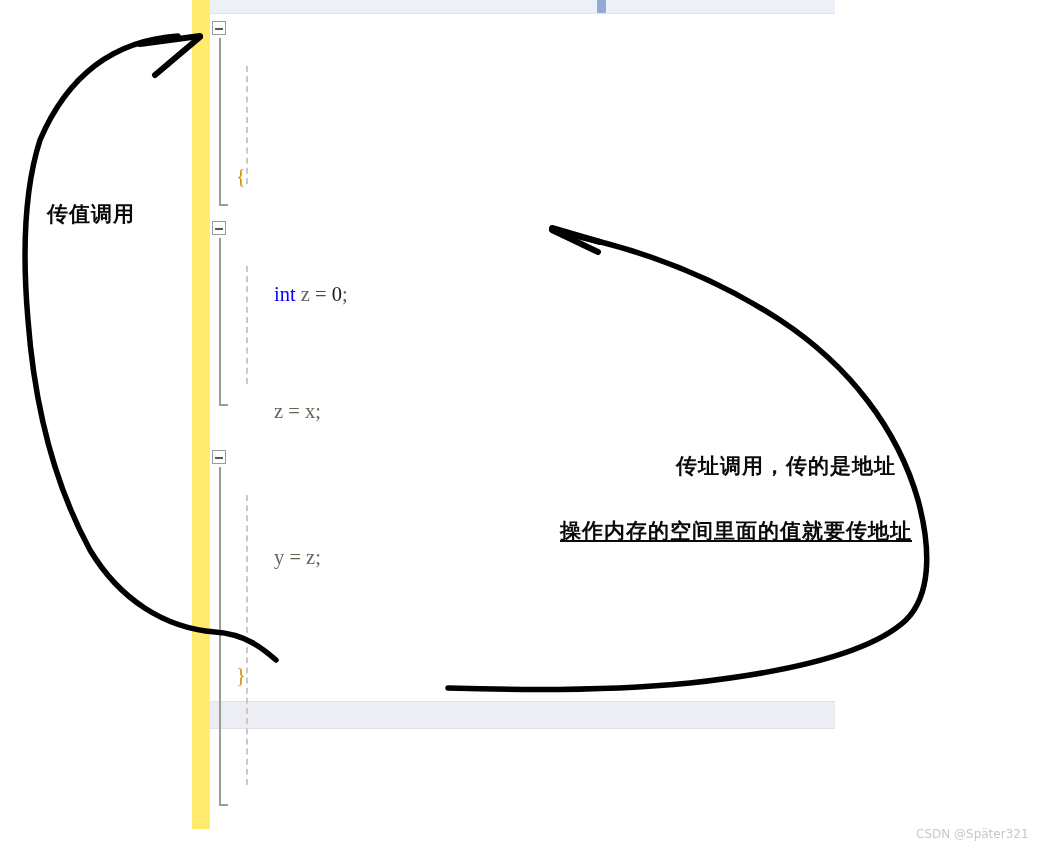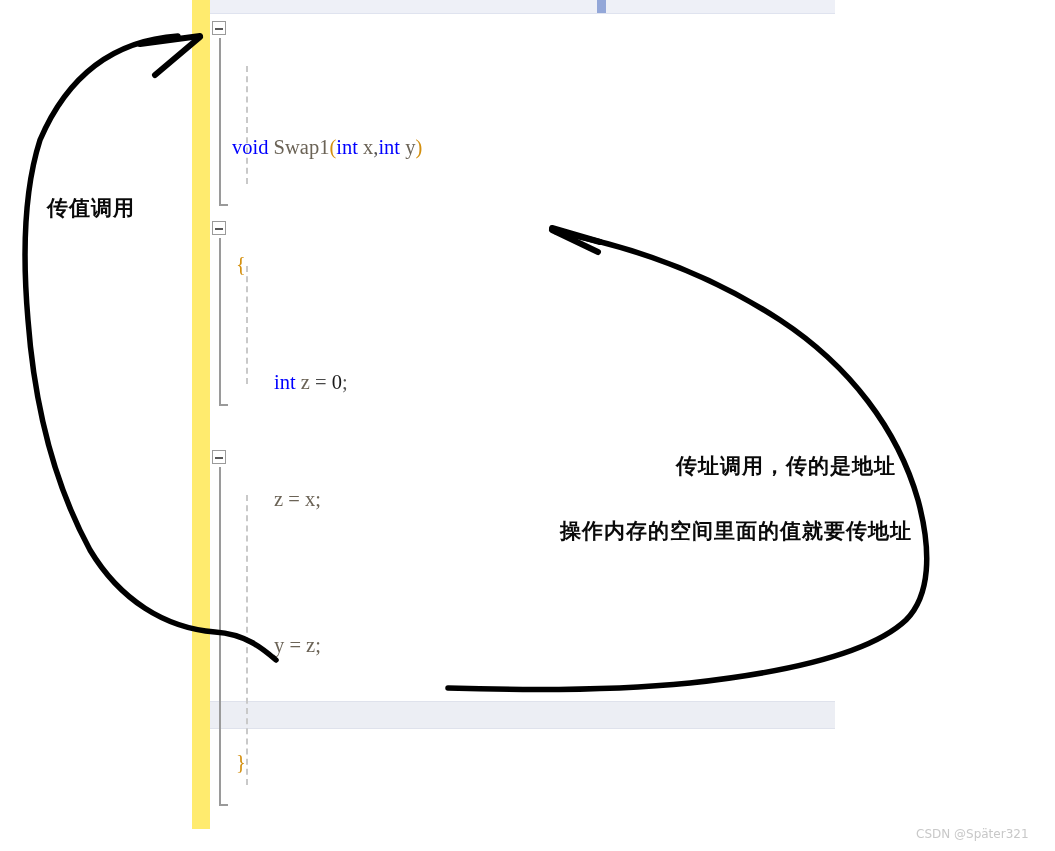--- a/index.html
+++ b/index.html
@@ -76,23 +76,23 @@
   }
   
   .ink{position:absolute;left:0;top:0;width:1055px;height:851px;pointer-events:none;}
   .note{
     position:absolute;
     font-family:"DejaVu Sans", sans-serif;
     font-weight:bold;
     color:#0a0a0a;
     white-space:nowrap;
   }
-  .note-left{font-size:21px;left:47px;top:194px;letter-spacing:1px;}
+  .note-left{font-size:21px;left:47px;top:200px;letter-spacing:1px;}
   .note-r1{font-size:21px;left:676px;top:452px;letter-spacing:1px;}
-  .note-r2{font-size:21px;left:560px;top:517px;letter-spacing:1px;}
+  .note-r2{font-size:21px;left:560px;top:517px;letter-spacing:1px;text-decoration:underline;}
   .watermark{
     position:absolute;left:916px;top:827px;
     font-family:"DejaVu Sans", sans-serif;
     font-size:12px;color:#c8c8c8;white-space:nowrap;
   }
 </style>
 </head>
 <body>
 
 <div id="editor">
@@ -114,21 +114,20 @@
   <div class="vline" style="left:219px;top:238px;height:168px;"></div>
   <div class="vline" style="left:219px;top:467px;height:339px;"></div>
 
   <div class="dashline" style="left:246px;top:66px;height:118px;"></div>
   <div class="dashline" style="left:246px;top:266px;height:118px;"></div>
   <div class="dashline" style="left:246px;top:495px;height:290px;"></div>
 
   <div class="code">
 
     
-    <div class="line"><span style="display:inline-block;width:22px;"></span><span class="kw">void</span> <span class="id">Swap1</span><span class="paren">(</span><span class="kw">int</span> <span class="id">x</span><span class="punc">,</span><span class="kw">int</span> <span class="id">y</span><span class="paren">)</span></div>
 
     <div class="line"><span style="display:inline-block;width:26px;"></span><span class="brace">{</span></div>
 
     <div class="line"><span style="display:inline-block;width:64px;"></span><span class="kw">int</span> <span class="id">z</span> <span class="op">=</span> <span class="num">0</span><span class="punc">;</span></div>
 
     <div class="line"><span style="display:inline-block;width:64px;"></span><span class="id">z = x;</span></div>
 
 
     <div class="line"><span style="display:inline-block;width:64px;"></span><span class="id">y = z;</span></div>
 

